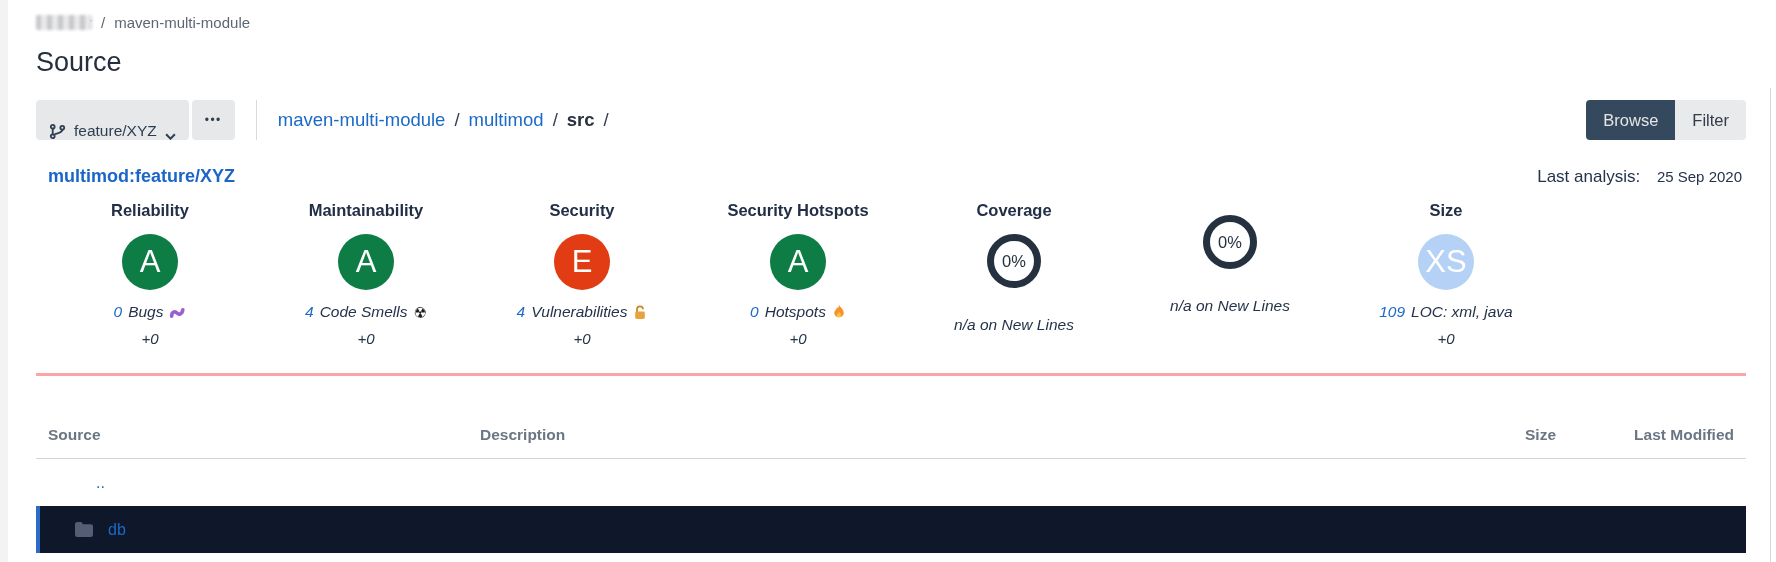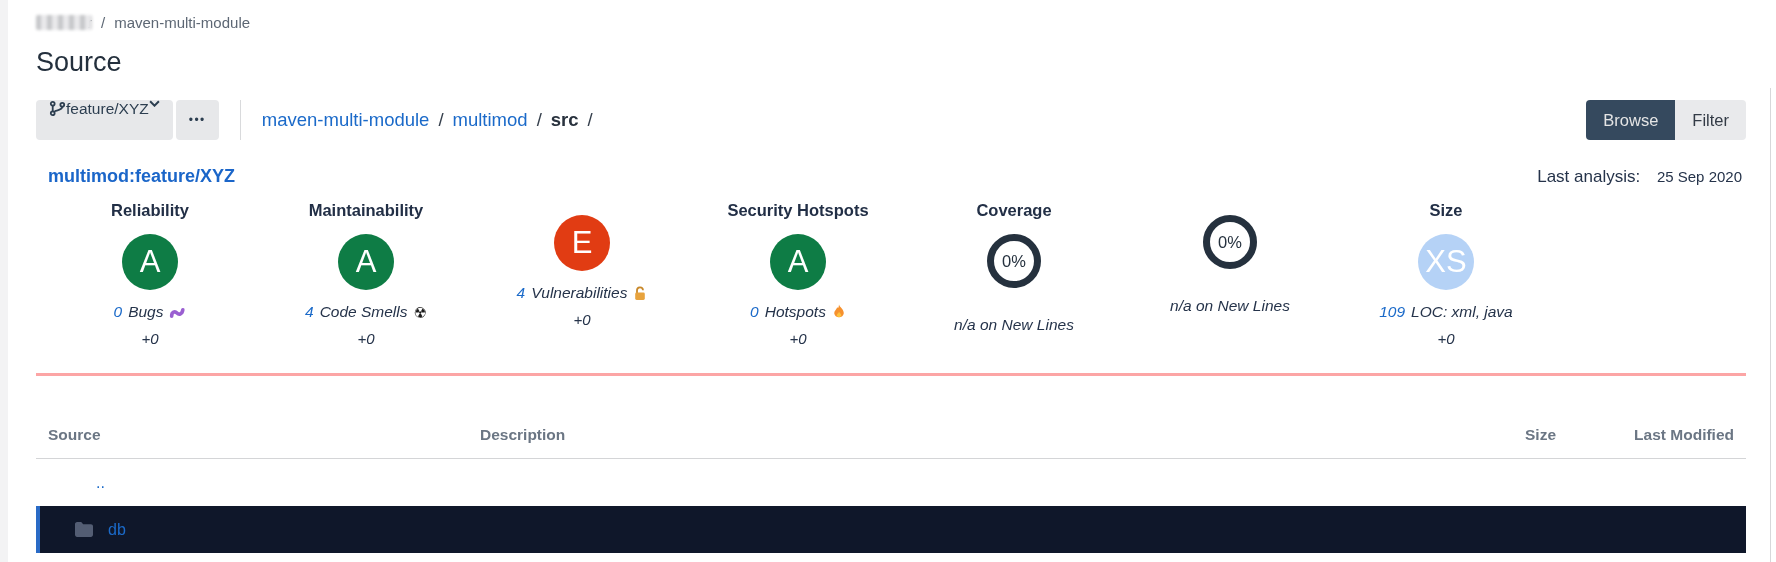--- a/index.html
+++ b/index.html
@@ -25,21 +25,21 @@
 
   
   h1.page-title { margin:16px 0 0 0; font-size:27px; font-weight:400; color:#24303d; }
 
   
   .toolbar { display:flex; align-items:center; margin-top:22px; }
   .btn {
     background:#e7e8ea; border:none; border-radius:4px; color:#2c3e50;
     font-size:15.5px; font-family:inherit; cursor:pointer; height:40px;
   }
-  .branch-btn { display:flex; align-items:flex-start; padding:0 13px; }
+  .branch-btn { display:flex; align-items:flex-end; gap:8px; padding:0 13px; }
   .more-btn { padding:0 13px; margin-left:3px; font-size:12px; letter-spacing:1.5px; }
   .vdiv { width:1px; height:40px; background:#d9dadc; margin:0 21px; }
   .path { font-size:18.5px; display:flex; align-items:center; gap:9px; }
   .path a { color:#1b6ac9; text-decoration:none; cursor:pointer; }
   .path .sep { color:#36404d; }
   .path .current { color:#29323e; font-weight:700; }
   .spacer { flex:1; }
   .seg { display:flex; }
   .seg-btn { font-size:16.5px; padding:0 17px; height:40px; border:none; font-family:inherit; cursor:pointer; }
   .seg-btn.active { background:#35495e; color:#e5e5e5; border-radius:4px 0 0 4px; }
@@ -174,20 +174,21 @@
         </div>
         <div class="m-sub">
           <a class="num">4</a>
           <span>Code Smells</span>
           <span class="ricon">☢</span>
         </div>
         <div class="m-delta">+0</div>
       </div>
 
       <div class="metric">
+        <div class="m-title">Security</div>
         <div class="badge filled bg-red">
           <span>E</span>
         </div>
         <div class="m-sub">
           <a class="num">4</a>
           <span>Vulnerabilities</span>
           <span style="display:flex;">
             <svg width="14" height="15" viewBox="0 0 14 15">
               <path d="M4 7 V4.6 A3 3 0 0 1 10 4.2" fill="none" stroke="#c8882a" stroke-width="1.8"></path>
               <rect x="2.2" y="6.5" width="9.6" height="7.5" rx="1.4" fill="#e8a33d"></rect>

